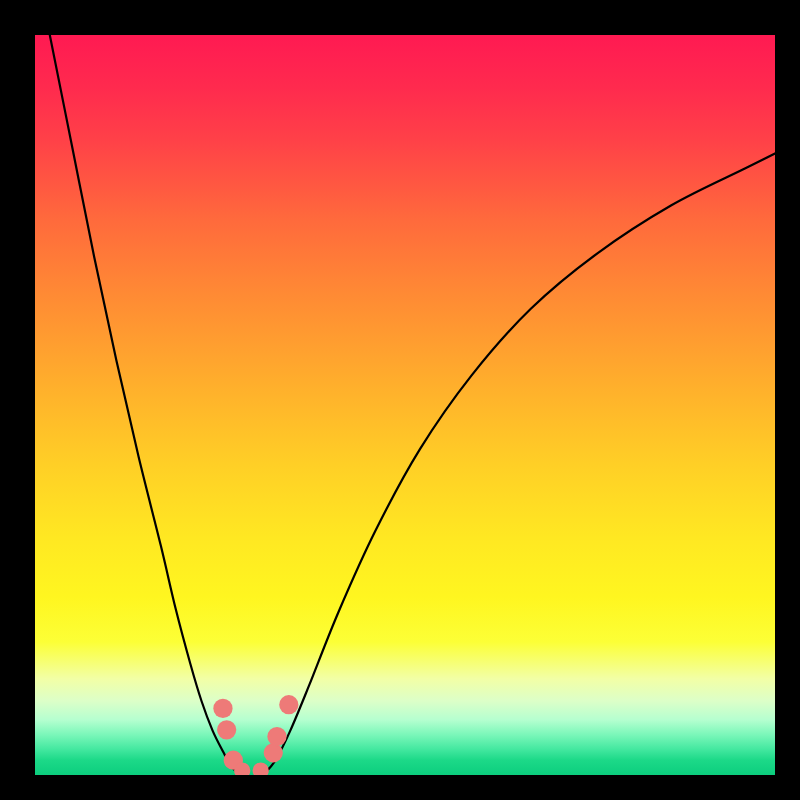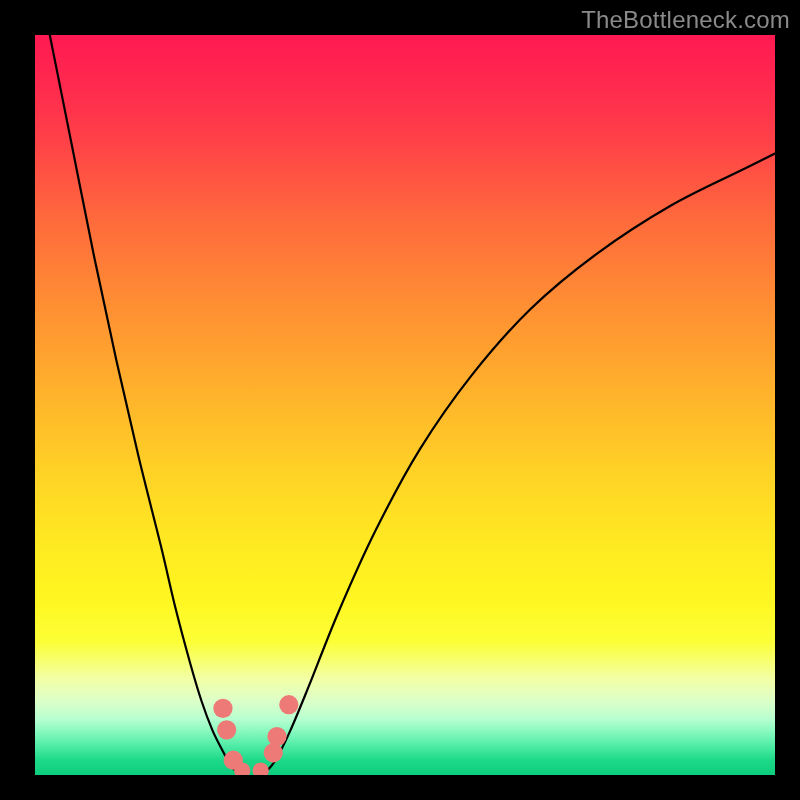--- a/index.html
+++ b/index.html
@@ -75,14 +75,13 @@
           <circle cx="191.66" cy="694.86" r="9.620000000000001" fill="#ee7a78"></circle>
           <circle cx="198.32000000000002" cy="725.2" r="9.620000000000001" fill="#ee7a78"></circle>
           <circle cx="207.20000000000002" cy="735.56" r="8.14" fill="#ee7a78"></circle>
           <circle cx="225.7" cy="735.56" r="8.14" fill="#ee7a78"></circle>
           <circle cx="238.28" cy="717.8" r="9.620000000000001" fill="#ee7a78"></circle>
           <circle cx="241.98000000000002" cy="701.52" r="9.620000000000001" fill="#ee7a78"></circle>
           <circle cx="253.82" cy="669.7" r="9.620000000000001" fill="#ee7a78"></circle>
         </g>
     </svg>
   </div>
-  <div class="watermark">TheBottleneck.com</div>
 </div>
 
 </body></html>

